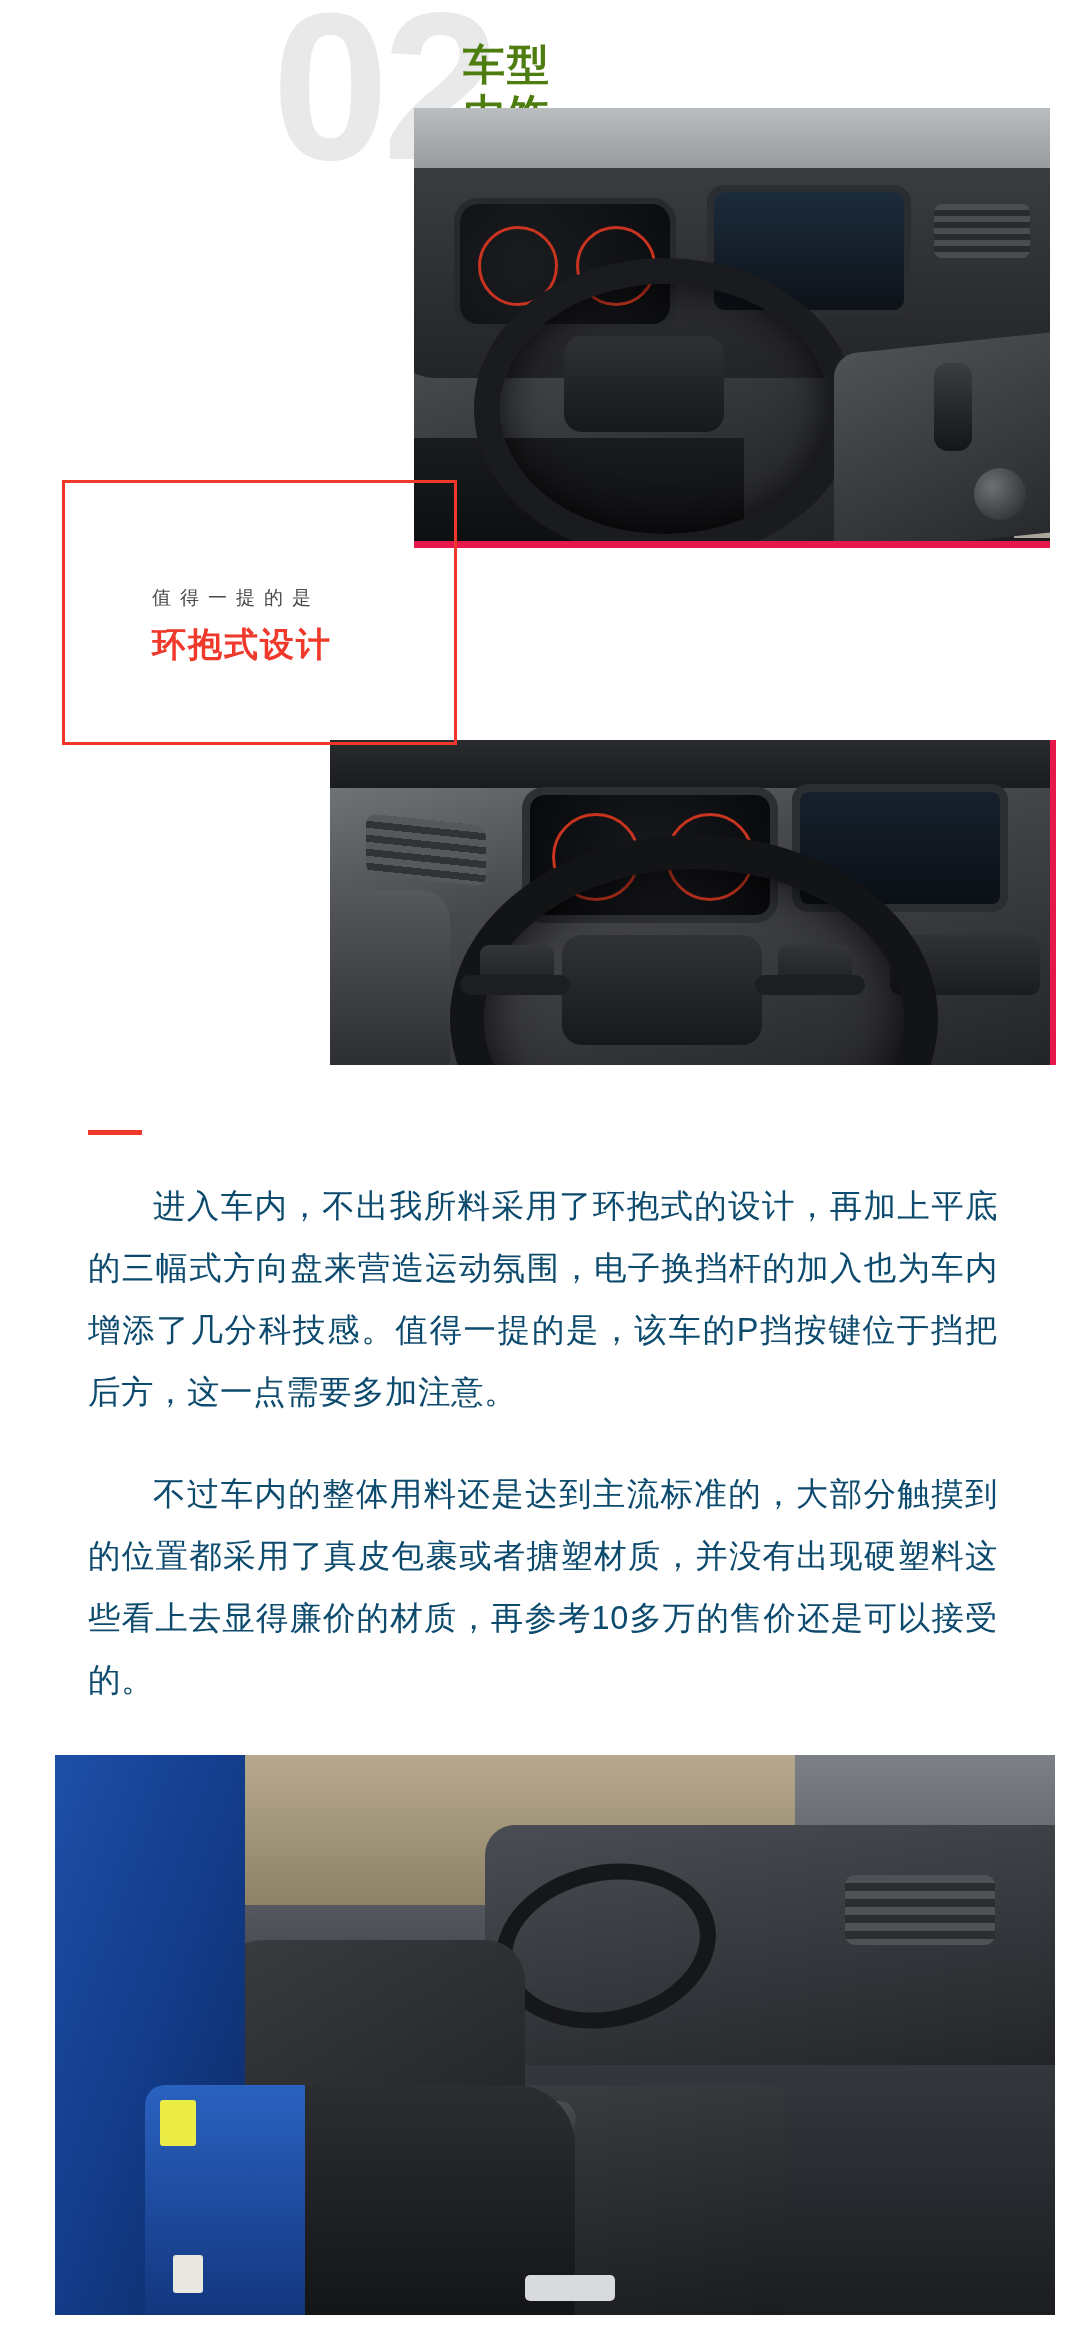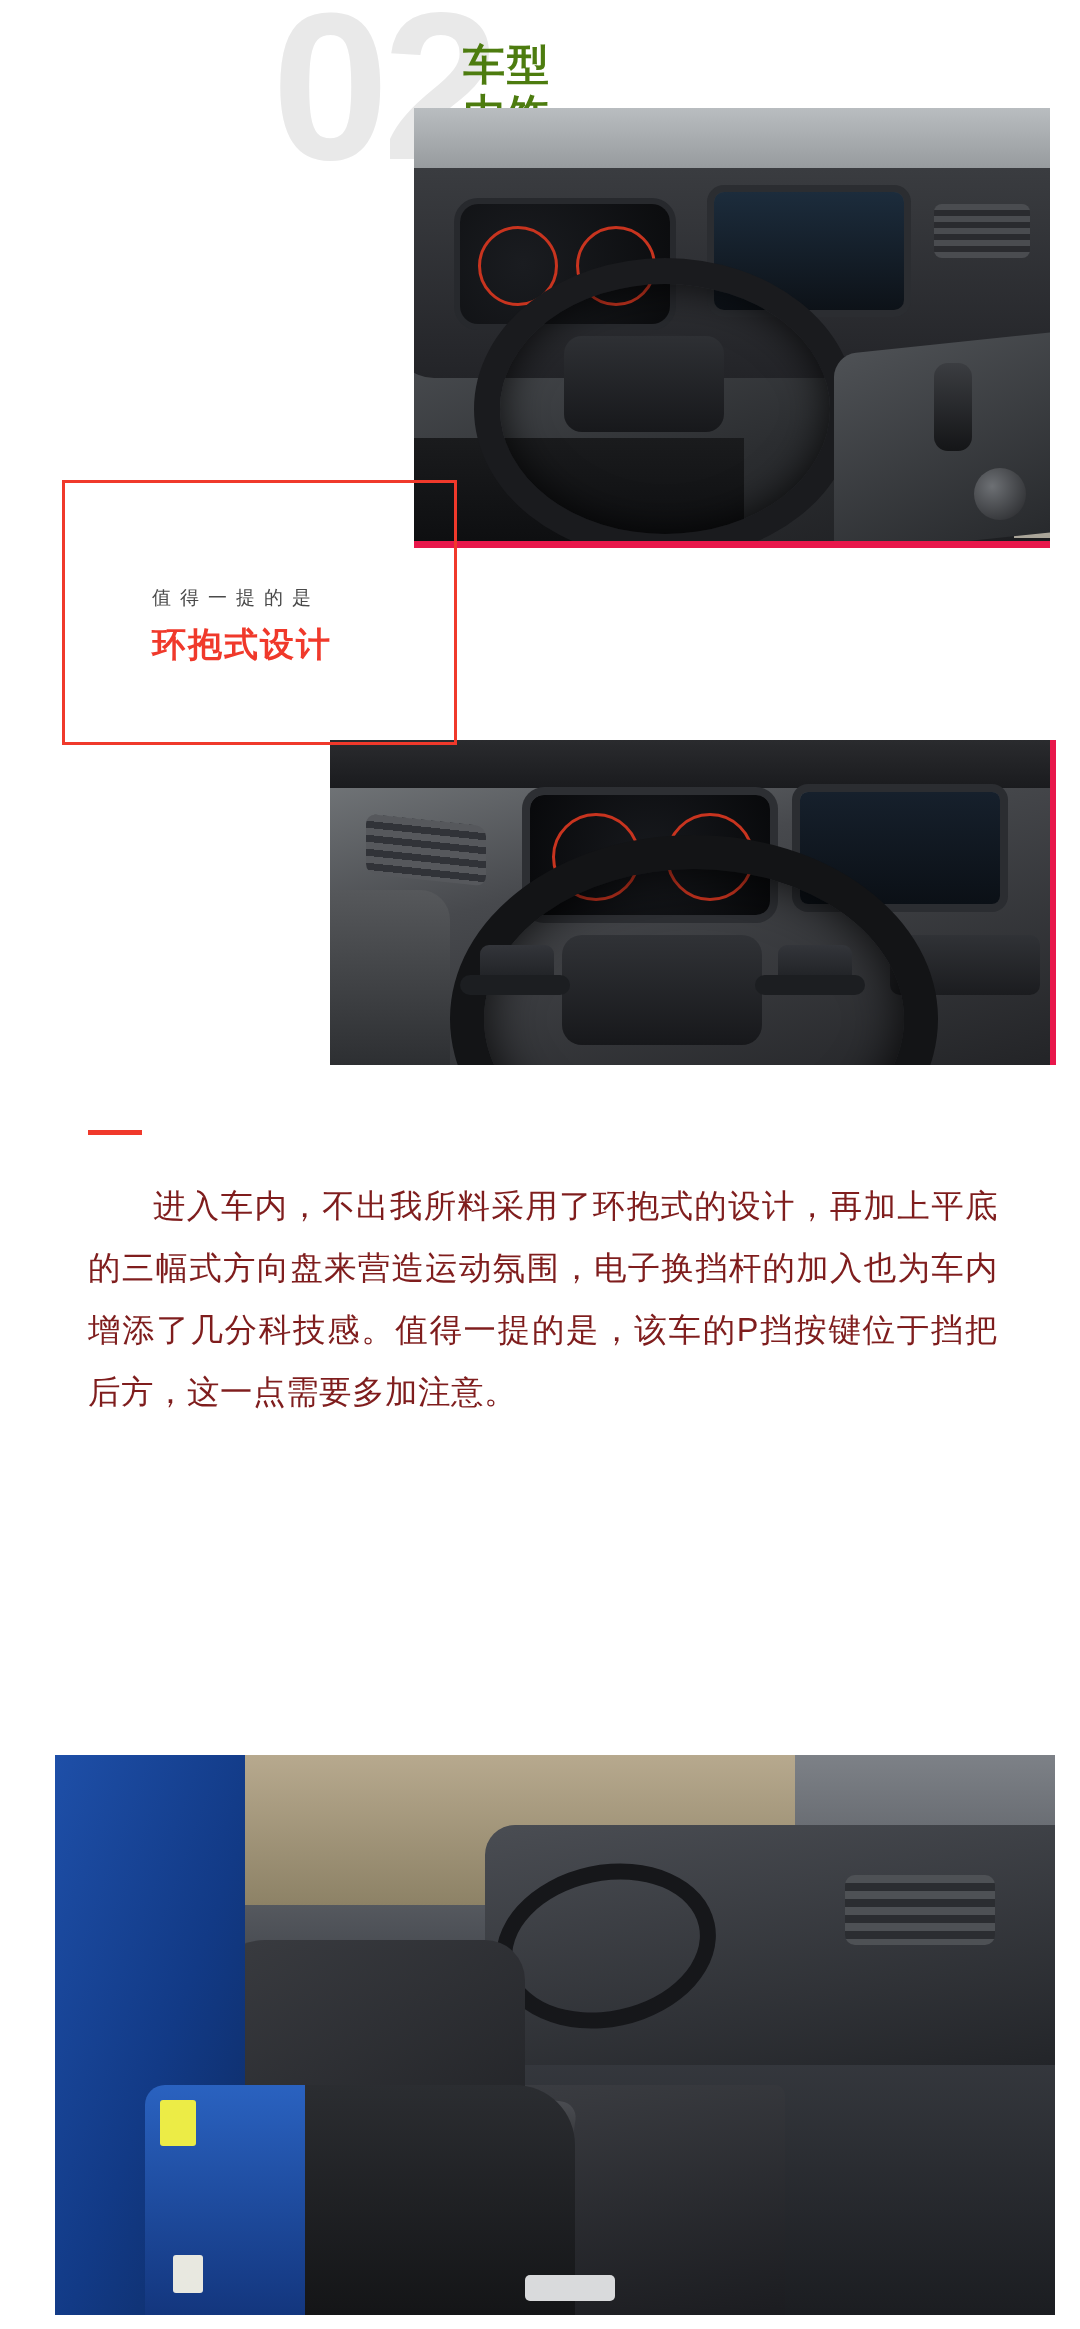--- a/index.html
+++ b/index.html
@@ -114,21 +114,21 @@
     height: 5px;
     background: #f0392b;
   }
   .body-text {
     position: absolute;
     left: 88px;
     top: 1175px;
     width: 910px;
     font-size: 32.5px;
     line-height: 62px;
-    color: #7f1d1d;
+    color: #0c4a6e;
     letter-spacing: 0.5px;
     text-align: justify;
   }
   .body-text p {
     margin: 0 0 40px 0;
     text-indent: 2em;
   }
 
   
   .photo3 {
@@ -398,20 +398,21 @@
     <div class="blk p2-btnpad" style="left:150px;top:205px;"></div>
     <div class="blk p2-btnpad" style="left:448px;top:205px;"></div>
     <div class="blk p2-spoke" style="left:130px;top:235px;width:110px;height:20px;"></div>
     <div class="blk p2-spoke" style="left:425px;top:235px;width:110px;height:20px;"></div>
   </div>
 </div>
 
 <div class="para-dash"></div>
 <div class="body-text">
   <p>进入车内，不出我所料采用了环抱式的设计，再加上平底的三幅式方向盘来营造运动氛围，电子换挡杆的加入也为车内增添了几分科技感。值得一提的是，该车的P挡按键位于挡把后方，这一点需要多加注意。</p>
+  <p>不过车内的整体用料还是达到主流标准的，大部分触摸到的位置都采用了真皮包裹或者搪塑材质，并没有出现硬塑料这些看上去显得廉价的材质，再参考10多万的售价还是可以接受的。</p>
 </div>
 
 <div class="photo3">
   <div class="ph-inner">
     <div class="blk p3-bg"></div>
     <div class="blk p3-sky"></div>
     <div class="blk p3-dash"></div>
     <div class="blk p3-vent3"></div>
     <div class="blk p3-wheel"></div>
     <div class="blk p3-console"></div>

